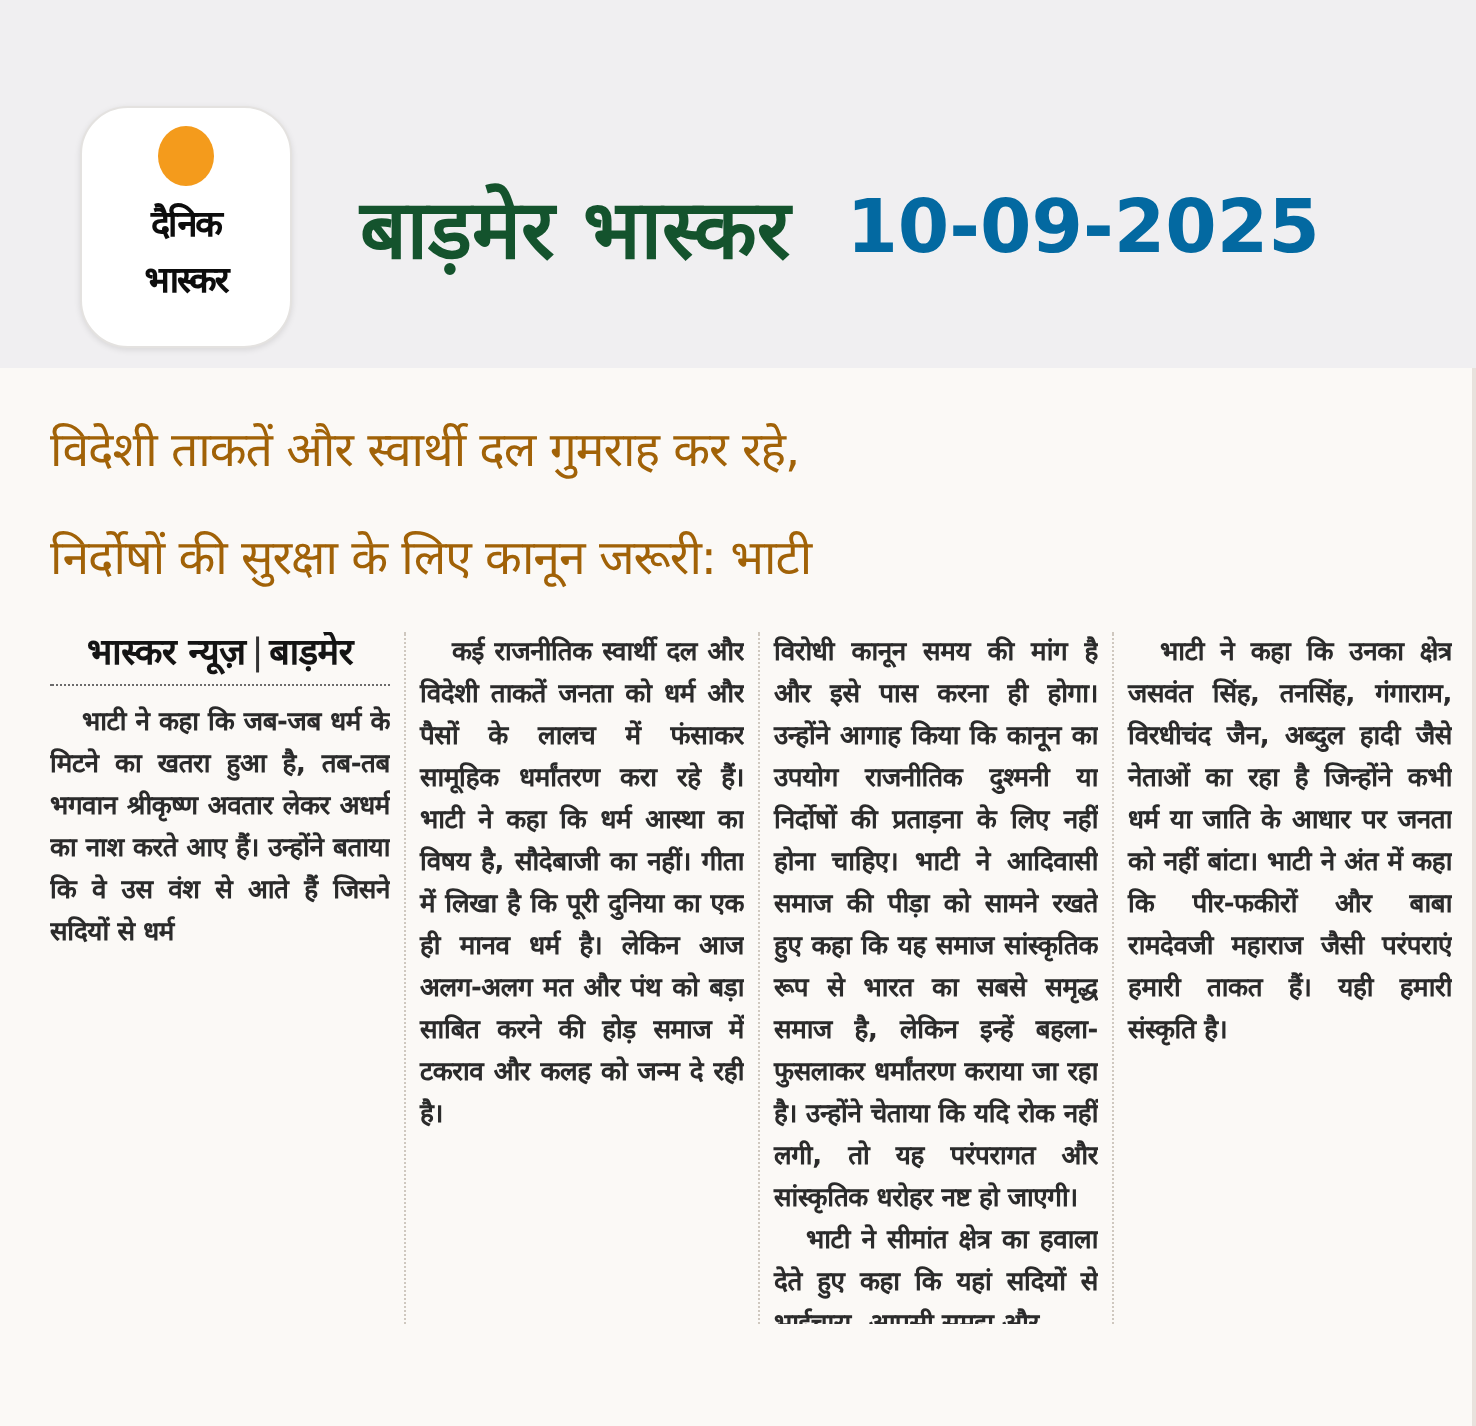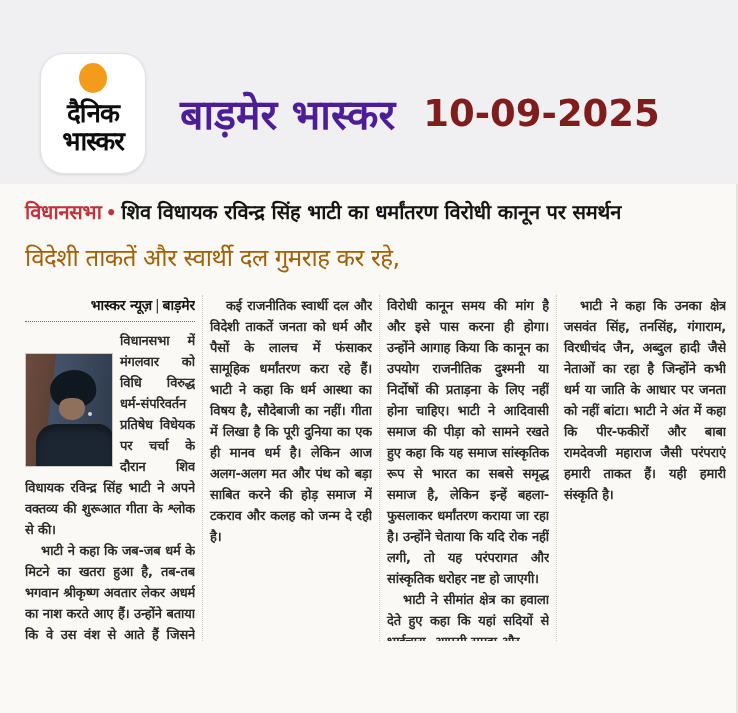--- a/index.html
+++ b/index.html
@@ -16,23 +16,23 @@
     padding:50px 20px 0 40px; gap:34px; height:176px;
   }
   .logo-box {
     width:106px; height:121px; flex:0 0 auto;
     background:#ffffff; border:1px solid #e4e2e0; border-radius:24px;
     box-shadow:0 1px 3px rgba(0,0,0,0.10);
     display:flex; flex-direction:column; align-items:center;
     padding-top:9px;
   }
   .logo-sun { width:28px; height:30px; border-radius:50%; background:#f49b1c; margin-bottom:6px; }
-  .logo-text { font-weight:700; font-size:26px; line-height:28px; color:#0d0d0d; text-align:center; letter-spacing:-1px; }
-  .masthead-title { font-size:41px; font-weight:700; color:#4c1d95; white-space:nowrap; }
-  .masthead-date  { font-size:37px; font-weight:700; color:#7f1d1d; white-space:nowrap; margin-left:-6px; }
+  .logo-text { font-weight:700; font-size:18px; line-height:28px; color:#0d0d0d; text-align:center; letter-spacing:-1px; }
+  .masthead-title { font-size:41px; font-weight:700; color:#14532d; white-space:nowrap; }
+  .masthead-date  { font-size:37px; font-weight:700; color:#0369a1; white-space:nowrap; margin-left:-6px; }
   
   .paper {
     background:#fbf9f6;
     margin-top:8px;
     padding:14px 8px 16px 25px;
     height:529px;
     border-right:2px solid #e8e2dd;
     overflow:hidden;
   }
   .kicker { font-size:20px; font-weight:700; color:#141414; margin-bottom:6px; letter-spacing:-0.2px; }
@@ -48,21 +48,21 @@
   .col {
     width:170px; flex:0 0 auto;
     font-size:13px; line-height:21px; font-weight:700;
     color:#2b2b2b; text-align:justify;
     height:346px; overflow:hidden;
     letter-spacing:-0.2px;
   }
   .col + .col { border-left:1px dotted #cfc8bf; margin-left:7px; padding-left:7px; }
   .col p.indent { text-indent:16px; }
   .byline-row {
-    text-align:right; font-size:14px; font-weight:700; color:#141414;
+    text-align:center; font-size:18px; font-weight:700; color:#141414;
     padding-bottom:5px; margin-bottom:8px;
     border-bottom:1px dotted #6b6b6b;
     white-space:nowrap;
   }
   .byline-sep { font-weight:400; padding:0 3px; color:#333; }
   
   .news-photo {
     float:left; width:88px; height:114px;
     margin:23px 7px 3px 0;
     border:1px solid #cfc9bd;
@@ -96,43 +96,32 @@
     <div class="logo-sun"></div>
     <div class="logo-text">दैनिक</div>
     <div class="logo-text">भास्कर</div>
   </div>
   <div class="masthead-title">बाड़मेर भास्कर</div>
   <div class="masthead-date">10-09-2025</div>
 </div>
 
 <div class="paper">
 
-  <div class="kicker">
-    <span class="kicker-section">विधानसभा</span><span class="kicker-bullet">•</span><span>शिव विधायक रविन्द्र सिंह भाटी का धर्मांतरण विरोधी कानून पर समर्थन</span>
-  </div>
 
   <h1 class="headline">
     <div>विदेशी ताकतें और स्वार्थी दल गुमराह कर रहे,</div>
+    <div>निर्दोषों की सुरक्षा के लिए कानून जरूरी: भाटी</div>
   </h1>
 
   <div class="body-columns">
 
     <div class="col">
       <div class="byline-row">
         <span>भास्कर न्यूज़</span><span class="byline-sep">|</span><span>बाड़मेर</span>
       </div>
-      <p>
-        <span class="news-photo">
-          <span class="photo-hair"></span>
-          <span class="photo-face"></span>
-          <span class="photo-earring"></span>
-          <span class="photo-body"></span>
-        </span>
-        <span>विधानसभा में मंगलवार को विधि विरुद्ध धर्म-संपरिवर्तन प्रतिषेध विधेयक पर चर्चा के दौरान शिव विधायक रविन्द्र सिंह भाटी ने अपने वक्तव्य की शुरूआत गीता के श्लोक से की।</span>
-      </p>
       <p class="indent">भाटी ने कहा कि जब-जब धर्म के मिटने का खतरा हुआ है, तब-तब भगवान श्रीकृष्ण अवतार लेकर अधर्म का नाश करते आए हैं। उन्होंने बताया कि वे उस वंश से आते हैं जिसने सदियों से धर्म</p>
     </div>
 
     <div class="col">
       <p class="indent">कई राजनीतिक स्वार्थी दल और विदेशी ताकतें जनता को धर्म और पैसों के लालच में फंसाकर सामूहिक धर्मांतरण करा रहे हैं। भाटी ने कहा कि धर्म आस्था का विषय है, सौदेबाजी का नहीं। गीता में लिखा है कि पूरी दुनिया का एक ही मानव धर्म है। लेकिन आज अलग-अलग मत और पंथ को बड़ा साबित करने की होड़ समाज में टकराव और कलह को जन्म दे रही है।</p>
 
     </div>
 
     <div class="col">
       <p>विरोधी कानून समय की मांग है और इसे पास करना ही होगा। उन्होंने आगाह किया कि कानून का उपयोग राजनीतिक दुश्मनी या निर्दोषों की प्रताड़ना के लिए नहीं होना चाहिए। भाटी ने आदिवासी समाज की पीड़ा को सामने रखते हुए कहा कि यह समाज सांस्कृतिक रूप से भारत का सबसे समृद्ध समाज है, लेकिन इन्हें बहला-फुसलाकर धर्मांतरण कराया जा रहा है। उन्होंने चेताया कि यदि रोक नहीं लगी, तो यह परंपरागत और सांस्कृतिक धरोहर नष्ट हो जाएगी।</p>

